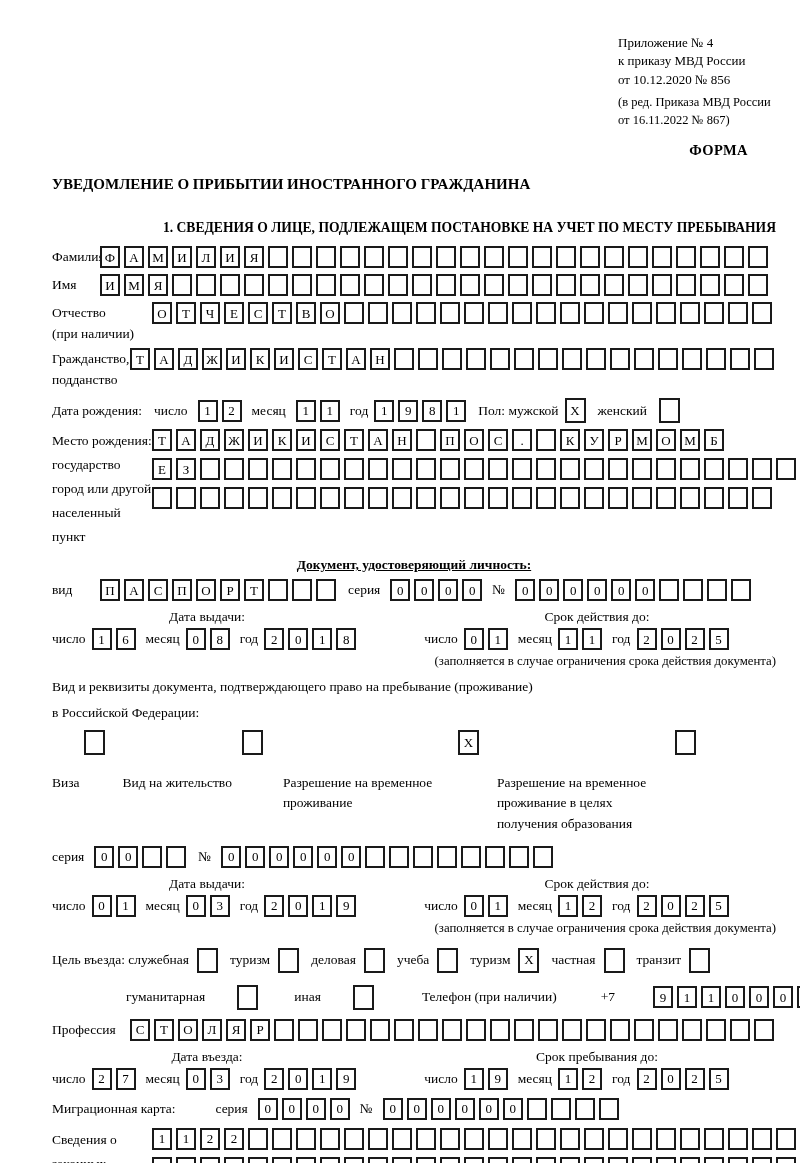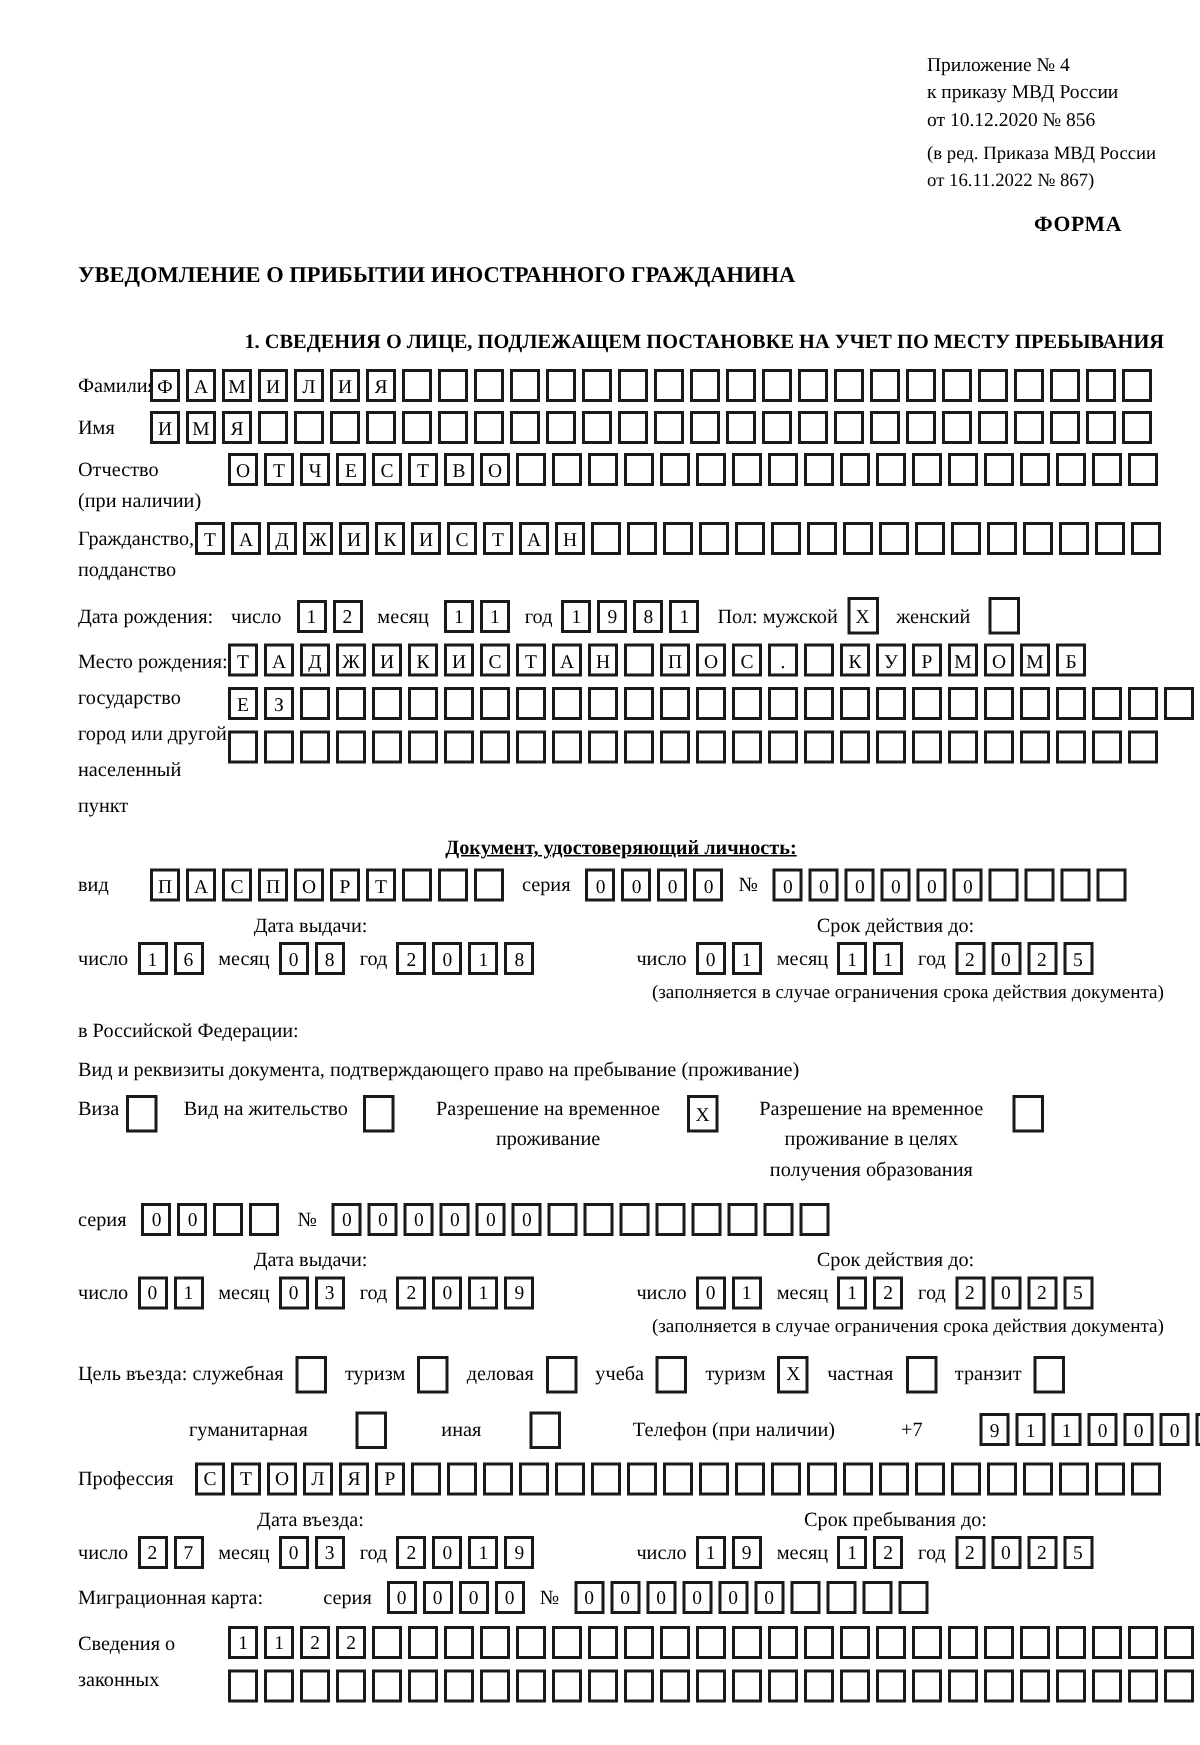--- a/index.html
+++ b/index.html
@@ -55,21 +55,21 @@
   .dgroup { display:flex; align-items:center; }
   .dgroup .lbl { margin-right:6px; }
   .dgroup .cells { margin-right:10px; }
   .dgroup + .dgroup { margin-left:58px; }
   .note-right { text-align:right; font-size:12.8px; margin-top:4px; }
 
   .plain-line { margin-top:10px; }
 
   .permit-row { display:flex; align-items:flex-start; margin-top:8px; }
   .permit-item { display:flex; align-items:flex-start; }
-  .permit-item .txt { text-align:center; line-height:1.5; }
+  .permit-item .txt { line-height:1.5;margin-top:44px; }
   .permit-item .checkbox { margin-left:10px; margin-top:1px; }
 
   .purpose-row { display:flex; align-items:center; margin-top:12px; }
   .purpose-row .lbl { margin-right:8px; }
   .purpose-row .checkbox { margin-right:12px; }
   .indent-74 { margin-left:74px;gap:24px; }
 
   .mig-row { display:flex; align-items:center; margin-top:8px; }
 </style>
 </head>
@@ -426,22 +426,22 @@
       <span class="cells">
           <span class="cell">2</span>
           <span class="cell">0</span>
           <span class="cell">2</span>
           <span class="cell">5</span>
         </span>
     </div>
   </div>
   <div class="note-right">(заполняется в случае ограничения срока действия документа)</div>
 
+  <div class="plain-line">Вид и реквизиты документа, подтверждающего право на пребывание (проживание)</div>
   <div class="plain-line">в Российской Федерации:</div>
-  <div class="plain-line">Вид и реквизиты документа, подтверждающего право на пребывание (проживание)</div>
 
   <div class="permit-row">
     <div class="permit-item">
       <span class="txt">Виза</span>
       <span class="checkbox" style="margin-left:4px;"></span>
     </div>
     <div class="permit-item" style="margin-left:18px;">
       <span class="txt">Вид на жительство</span>
       <span class="checkbox"></span>
     </div>

